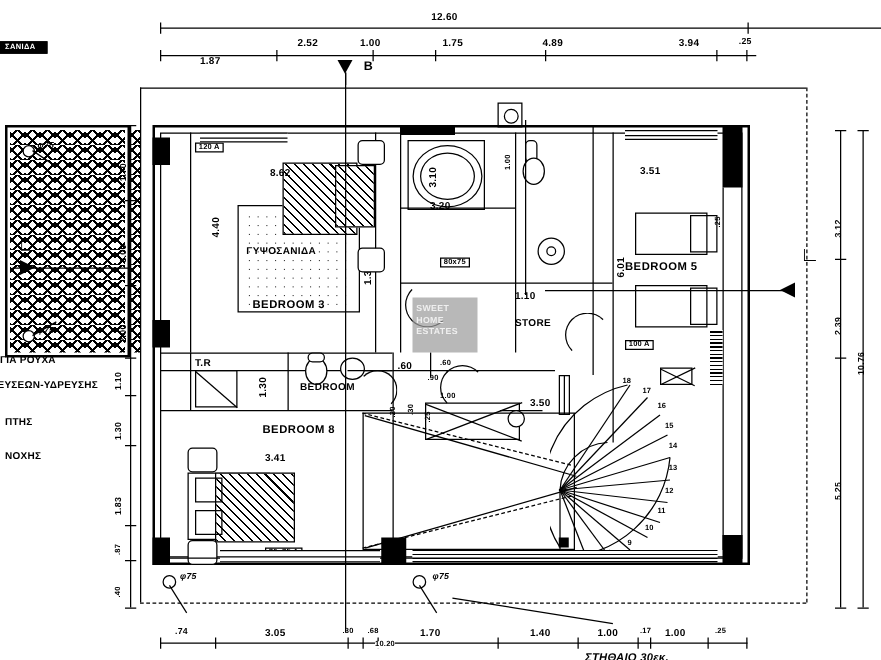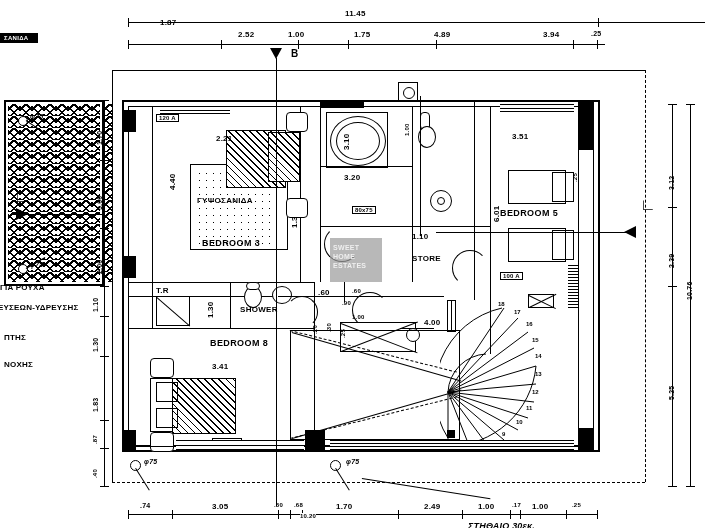--- a/index.html
+++ b/index.html
@@ -82,33 +82,33 @@
 </style>
 </head>
 <body>
 
 <div id="plan">
 
   <div>
     <div class="dimline" style="left:128px;top:22px;width:577px;"></div>
     <div class="tick" style="left:128px;top:18px;"></div>
     <div class="tick" style="left:598px;top:18px;"></div>
-    <div class="t dim" style="left:345px;top:9px;">11.45</div>
+    <div class="t dim" style="left:345px;top:9px;">12.60</div>
   </div>
 
   <div>
     <div class="dimline" style="left:128px;top:44px;width:477px;"></div>
     <div class="tick" style="left:128px;top:40px;"></div>
     <div class="tick" style="left:221px;top:40px;"></div>
     <div class="tick" style="left:298px;top:40px;"></div>
     <div class="tick" style="left:348px;top:40px;"></div>
     <div class="tick" style="left:436px;top:40px;"></div>
     <div class="tick" style="left:573px;top:40px;"></div>
     <div class="tick" style="left:597px;top:40px;"></div>
-    <div class="t dim" style="left:160px;top:18px;">1.87</div>
+    <div class="t dim" style="left:160px;top:44px;">1.87</div>
     <div class="t dim" style="left:238px;top:30px;">2.52</div>
     <div class="t dim" style="left:288px;top:30px;">1.00</div>
     <div class="t dim" style="left:342px;top:30px;margin-left:12px;">1.75</div>
     <div class="t dim" style="left:434px;top:30px;">4.89</div>
     <div class="t dim" style="left:543px;top:30px;">3.94</div>
     <div class="t dimS" style="left:591px;top:30px;">.25</div>
   </div>
 
   <div class="tag" style="left:0px;top:33px;width:30px;">ΣΑΝΙΔΑ</div>
 
@@ -180,36 +180,36 @@
   <div class="win" style="left:160px;top:106px;width:70px;height:6px;"></div>
   <div class="tagw" style="left:156px;top:114px;">120 A</div>
 
   <div class="box" style="left:190px;top:164px;width:98px;height:86px;"></div>
   <div class="stipple" style="left:196px;top:170px;width:86px;height:74px;"></div>
   <div class="hatch45" style="left:226px;top:130px;width:58px;height:56px;border:1px solid #000;"></div>
   <div class="hatch45" style="left:268px;top:132px;width:30px;height:48px;border:1px solid #000;"></div>
   <div class="t roomS" style="left:197px;top:196px;">ΓΥΨΟΣΑΝΙΔΑ</div>
   <div class="t room" style="left:202px;top:238px;">BEDROOM 3</div>
   <div class="t dim rot90" style="left:168px;top:190px;">4.40</div>
-  <div class="t dim" style="left:216px;top:134px;">2.21</div>
+  <div class="t dim" style="left:216px;top:134px;">8.62</div>
   <div class="t dim rot90" style="left:290px;top:228px;">1.30</div>
 
   <div class="rnd" style="left:286px;top:112px;width:20px;height:18px;"></div>
   <div class="rnd" style="left:286px;top:198px;width:20px;height:18px;"></div>
 
   <div class="ln vl" style="left:320px;top:106px;height:176px;"></div>
   <div class="ln vl" style="left:412px;top:106px;height:176px;"></div>
   <div class="ln hl" style="left:320px;top:166px;width:92px;"></div>
   <div class="ln hl" style="left:320px;top:226px;width:92px;"></div>
 
   <div class="box" style="left:326px;top:112px;width:62px;height:56px;"></div>
   <div class="oval" style="left:330px;top:116px;width:54px;height:48px;"></div>
   <div class="oval" style="left:336px;top:122px;width:42px;height:36px;"></div>
   <div class="t dim rot90" style="left:342px;top:150px;">3.10</div>
-  <div class="t dim" style="left:344px;top:173px;">3.20</div>
+  <div class="t dim" style="left:344px;top:160px;">3.20</div>
 
   <div class="rnd" style="left:420px;top:112px;width:8px;height:16px;"></div>
   <div class="oval" style="left:418px;top:126px;width:16px;height:20px;"></div>
   <div class="t dimXS rot90" style="left:404px;top:136px;">1.00</div>
 
   <div class="circ" style="left:430px;top:190px;width:20px;height:20px;"></div>
   <div class="circ" style="left:437px;top:197px;width:6px;height:6px;"></div>
 
   <div class="box" style="left:398px;top:82px;width:20px;height:20px;"></div>
   <div class="circ" style="left:403px;top:87px;width:10px;height:10px;"></div>
@@ -260,21 +260,21 @@
   <div class="ln vl" style="left:152px;top:282px;height:46px;"></div>
   <div class="ln vl" style="left:230px;top:282px;height:46px;"></div>
   <div class="ln hl" style="left:128px;top:328px;width:186px;"></div>
   <div class="t roomS" style="left:156px;top:286px;">T.R</div>
   <div class="box" style="left:156px;top:296px;width:34px;height:30px;"></div>
   <div class="ln" style="left:157px;top:297px;width:44px;height:1px;transform:rotate(41deg);transform-origin:left top;"></div>
 
   <div class="oval" style="left:244px;top:286px;width:16px;height:20px;"></div>
   <div class="rnd" style="left:246px;top:282px;width:12px;height:6px;"></div>
   <div class="circ" style="left:272px;top:286px;width:18px;height:16px;"></div>
-  <div class="t roomS" style="left:240px;top:305px;">SHOWER</div>
+  <div class="t roomS" style="left:240px;top:305px;">BEDROOM</div>
   <div class="t dim rot90" style="left:206px;top:318px;">1.30</div>
 
   <div class="t room" style="left:210px;top:338px;">BEDROOM 8</div>
   <div class="t dim" style="left:212px;top:362px;">3.41</div>
 
   <div class="box" style="left:150px;top:378px;width:66px;height:54px;"></div>
   <div class="hatch45" style="left:172px;top:378px;width:62px;height:54px;border:1px solid #000;"></div>
   <div class="box" style="left:156px;top:382px;width:22px;height:20px;"></div>
   <div class="box" style="left:156px;top:408px;width:22px;height:20px;"></div>
   <div class="rnd" style="left:150px;top:358px;width:22px;height:18px;"></div>
@@ -286,21 +286,21 @@
   <div class="ln vl" style="left:344px;top:282px;height:20px;"></div>
   <div class="arc arcTR" style="left:286px;top:296px;width:30px;height:30px;"></div>
   <div class="arc arcTL" style="left:352px;top:292px;width:34px;height:34px;"></div>
   <div class="t dim" style="left:318px;top:288px;">.60</div>
   <div class="t dimXS rot90" style="left:312px;top:334px;">.20</div>
   <div class="t dimXS rot90" style="left:326px;top:332px;">.30</div>
   <div class="t dimXS rot90" style="left:340px;top:338px;">.25</div>
   <div class="t dimXS" style="left:342px;top:300px;">.90</div>
   <div class="t dimXS" style="left:352px;top:288px;">.60</div>
   <div class="t dimXS" style="left:352px;top:314px;">1.00</div>
-  <div class="t dim" style="left:424px;top:318px;">4.00</div>
+  <div class="t dim" style="left:424px;top:318px;">3.50</div>
   <div class="ln hl" style="left:400px;top:328px;width:34px;"></div>
 
   <div class="box" style="left:340px;top:322px;width:76px;height:30px;"></div>
   <div class="ln" style="left:341px;top:323px;width:82px;height:1px;transform:rotate(21deg);transform-origin:left top;"></div>
   <div class="ln" style="left:341px;top:351px;width:82px;height:1px;transform:rotate(-21deg);transform-origin:left top;"></div>
   <div class="circ" style="left:406px;top:328px;width:12px;height:12px;"></div>
 
   <div class="ln hl" style="left:278px;top:296px;width:36px;"></div>
   <div class="box" style="left:290px;top:330px;width:170px;height:110px;"></div>
   <div class="dash-h" style="left:290px;top:330px;width:172px;transform:rotate(14deg);transform-origin:left top;"></div>
@@ -380,21 +380,21 @@
     <div class="tick" style="left:462px;top:510px;"></div>
     <div class="tick" style="left:510px;top:510px;"></div>
     <div class="tick" style="left:520px;top:510px;"></div>
     <div class="tick" style="left:566px;top:510px;"></div>
     <div class="tick" style="left:597px;top:510px;"></div>
     <div class="t dimS" style="left:140px;top:502px;">.74</div>
     <div class="t dim" style="left:212px;top:502px;">3.05</div>
     <div class="t dimXS" style="left:274px;top:502px;">.30</div>
     <div class="t dimXS" style="left:294px;top:502px;">.68</div>
     <div class="t dim" style="left:336px;top:502px;">1.70</div>
-    <div class="t dim" style="left:424px;top:502px;">2.49</div>
+    <div class="t dim" style="left:424px;top:502px;">1.40</div>
     <div class="t dim" style="left:478px;top:502px;">1.00</div>
     <div class="t dimXS" style="left:512px;top:502px;">.17</div>
     <div class="t dim" style="left:532px;top:502px;">1.00</div>
     <div class="t dimXS" style="left:572px;top:502px;">.25</div>
     <div class="t dimXS" style="left:300px;top:513px;background:#fff;">10.20</div>
   </div>
 
   <div id="wm"></div>
   <div id="wmtxt">SWEET HOME ESTATES</div>
 

